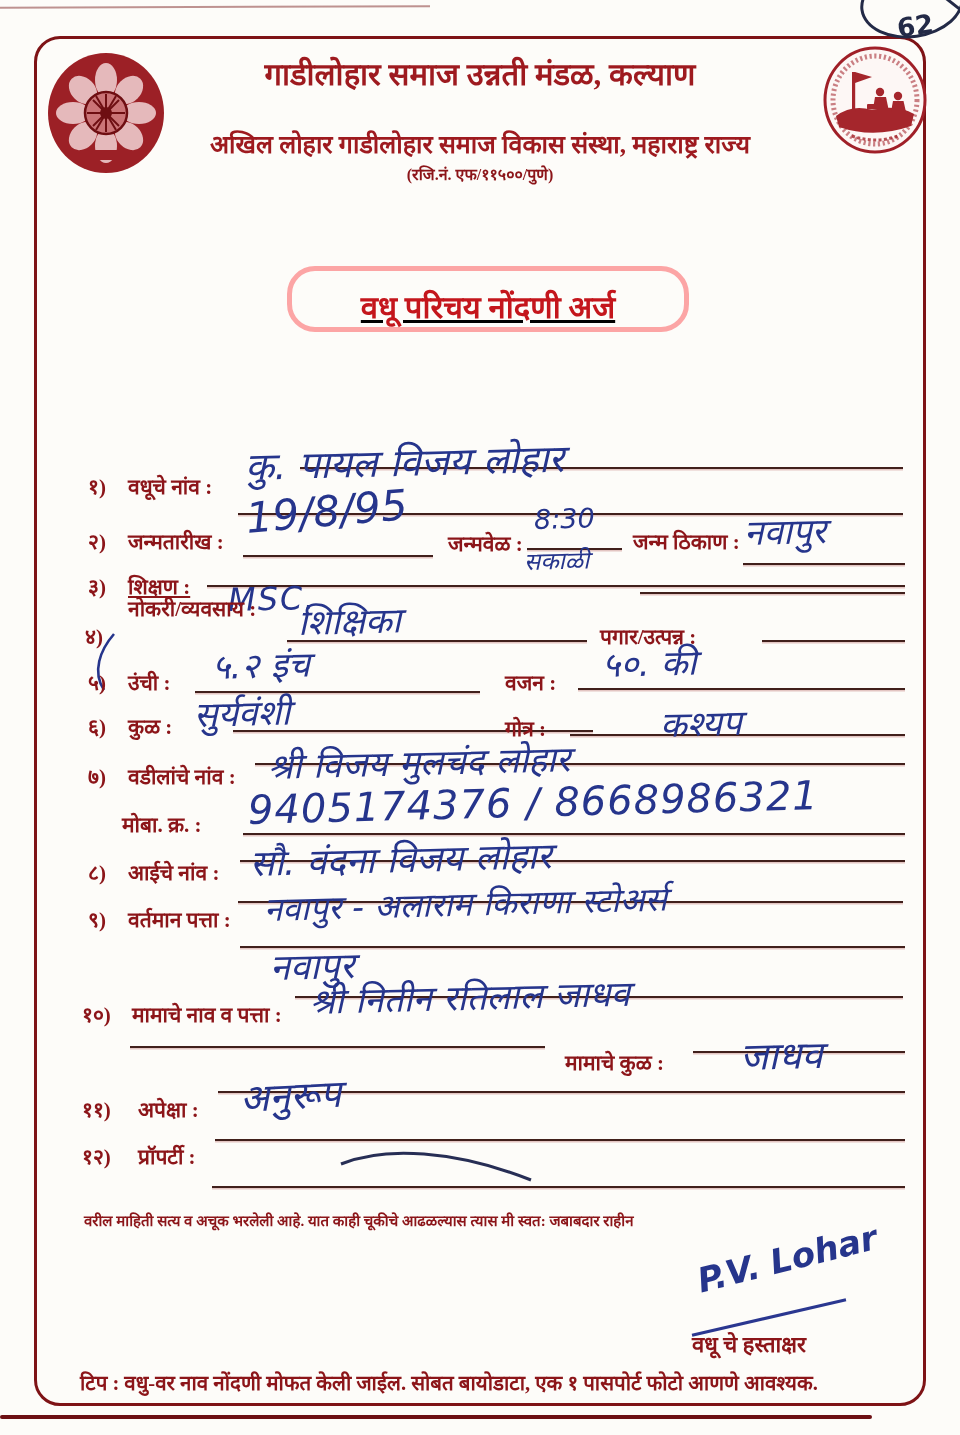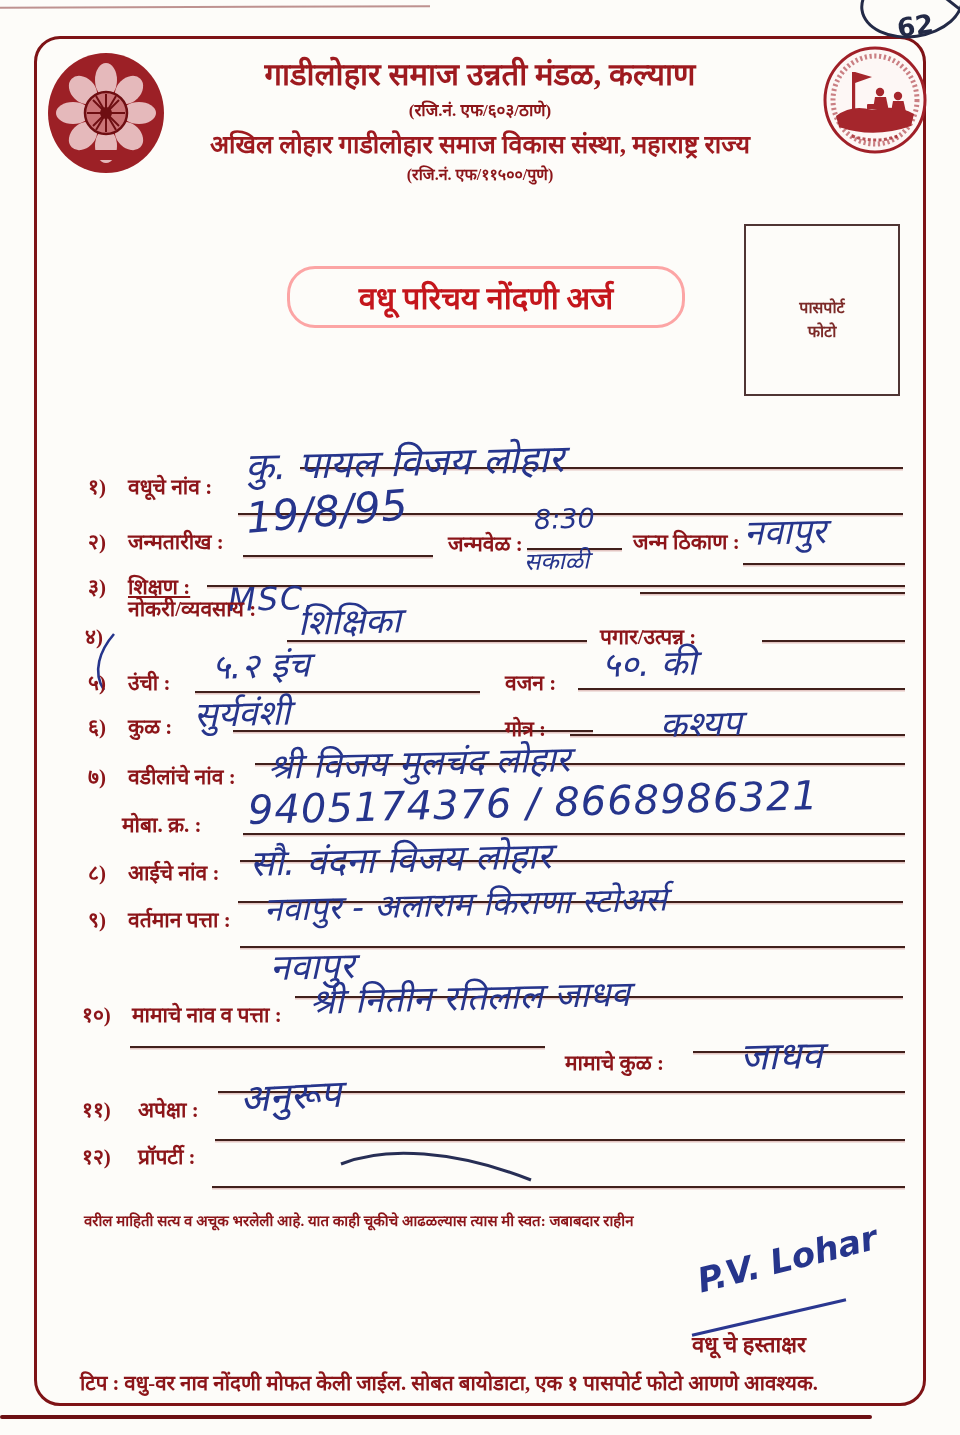--- a/index.html
+++ b/index.html
@@ -23,21 +23,21 @@
     font-family:"DejaVu Sans", sans-serif;transform:rotate(-1.5deg);
     transform-origin:left center;line-height:1;
   }
   .ln{
     position:absolute;height:0;border-top:2.6px solid #41201c;
     box-shadow:0 1.5px 0 rgba(150,30,30,.25);
   }
   .hdr{position:absolute;left:150px;width:660px;text-align:center;color:#9e1a1f;font-weight:700;white-space:nowrap;}
   .title-box{
     position:absolute;left:287px;top:266px;width:392px;height:56px;
-    border:3px solid #fca5a5;border-radius:28px;display:flex;align-items:center;justify-content:center;
+    border:5px solid #fca5a5;border-radius:28px;display:flex;align-items:flex-end;justify-content:center;text-decoration:underline;
   }
   .title-box span{color:#c4161c;font-weight:700;font-size:31px;white-space:nowrap;}
   .photo-box{
     position:absolute;left:744px;top:224px;width:156px;height:172px;
     border:2px solid #4f3534;display:flex;flex-direction:column;align-items:center;padding-top:70px;box-sizing:border-box;
   }
   .photo-box span{color:#7c2a28;font-weight:700;font-size:16px;line-height:1.5;}
   .decl{position:absolute;left:84px;top:1210px;width:790px;color:#8c1519;font-weight:700;font-size:15px;white-space:nowrap;}
   .note{position:absolute;left:80px;top:1368px;width:820px;color:#8c1519;font-weight:700;font-size:20.5px;white-space:nowrap;}
   .corner-oval{
@@ -104,32 +104,27 @@
         <path d="M53 51 L64 51 L66.5 63 L51 63 Z"></path>
         <circle cx="76" cy="50" r="4.2"></circle>
         <path d="M71 55 L81.5 55 L84 66 L69 66 Z"></path>
         <rect x="45" y="58" width="15" height="5.5" rx="1"></rect>
       </g>
       <path d="M30 90 Q53 98 76 90" fill="none" stroke="#a5262c" stroke-width="3" stroke-dasharray="3 2.4" opacity="0.8"></path>
     </svg>
   </div>
 
   <div class="hdr" style="top:52px;font-size:31px;">गाडीलोहार समाज उन्नती मंडळ, कल्याण</div>
-  <div class="hdr" style="top:98px;font-size:17px;color:#8c1519;">(रजि.नं. एफ/६०३/ठाणे)</div>
   <div class="hdr" style="top:126px;font-size:25px;">अखिल लोहार गाडीलोहार समाज विकास संस्था, महाराष्ट्र राज्य</div>
   <div class="hdr" style="top:163px;font-size:16px;color:#8c1519;">(रजि.नं. एफ/११५००/पुणे)</div>
 
   <div class="title-box">
     <span>वधू परिचय नोंदणी अर्ज</span>
   </div>
 
-  <div class="photo-box">
-    <span>पासपोर्ट</span>
-    <span>फोटो</span>
-  </div>
 
   <div class="ln" style="left:300px;top:467px;width:603px;"></div>
   <div class="ln" style="left:238px;top:513px;width:665px;"></div>
   <div class="ln" style="left:243px;top:555px;width:190px;"></div>
   <div class="ln" style="left:527px;top:548px;width:95px;"></div>
   <div class="ln" style="left:743px;top:563px;width:162px;"></div>
   <div class="ln" style="left:640px;top:592px;width:265px;"></div>
   <div class="ln" style="left:207px;top:585px;width:698px;"></div>
   <div class="ln" style="left:287px;top:640px;width:300px;"></div>
   <div class="ln" style="left:762px;top:640px;width:143px;"></div>

